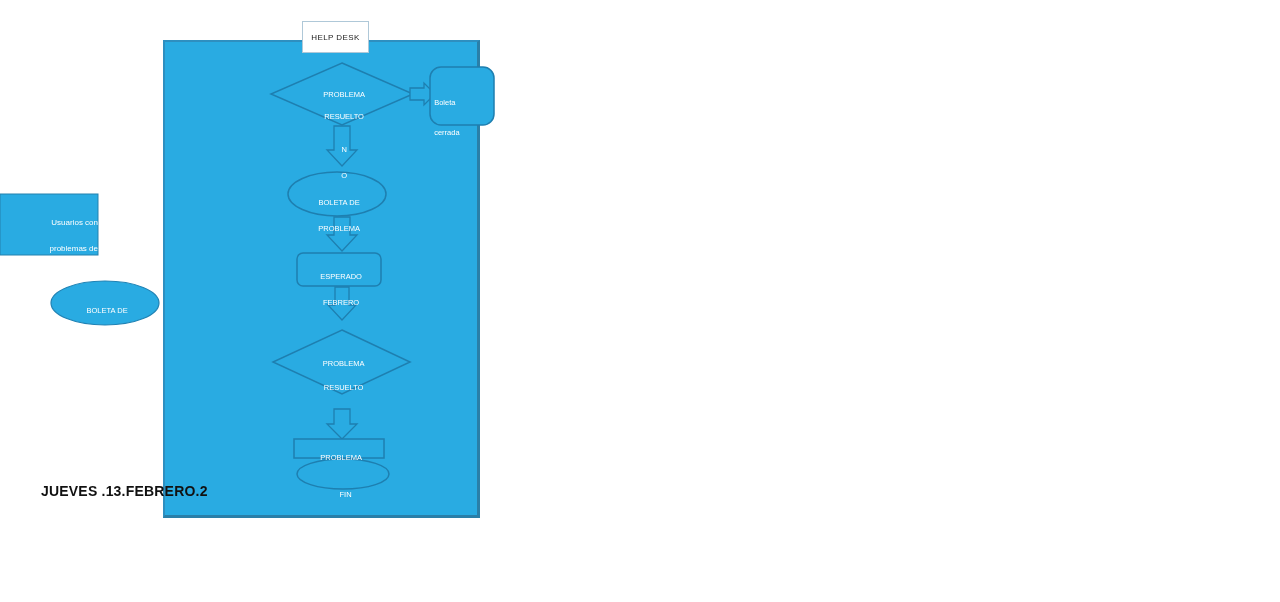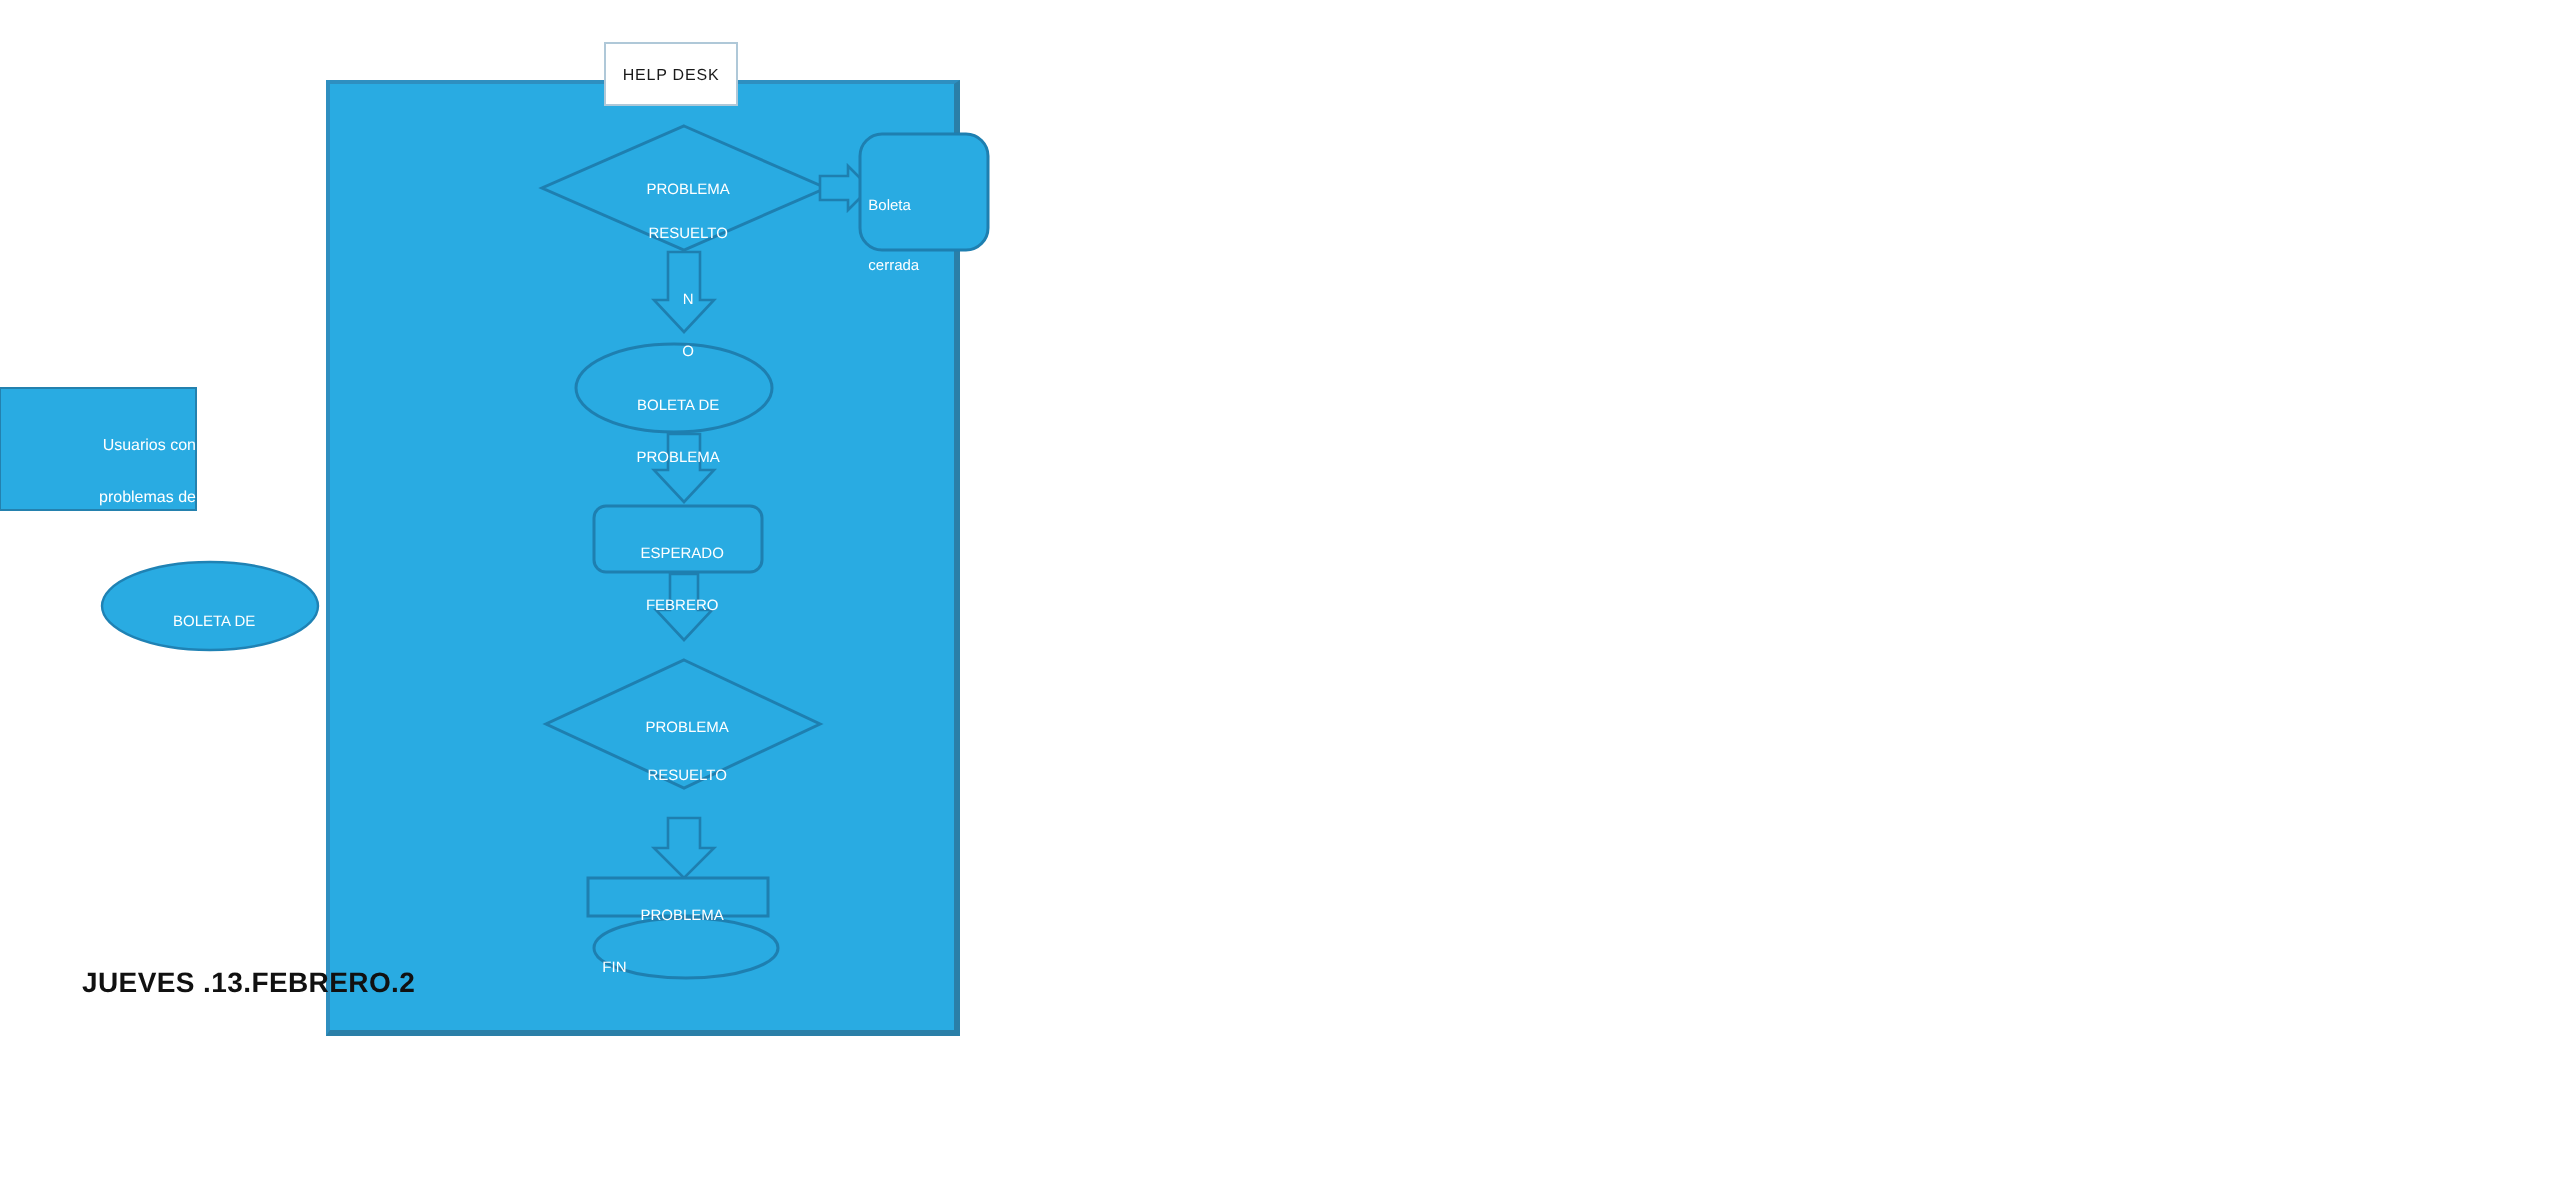--- a/index.html
+++ b/index.html
@@ -134,21 +134,21 @@
 
 <div class="txt" style="left:273px;top:346px;width:137px;text-align:center;color:#fff;font-size:7.5px;line-height:12px;">
   <span>PROBLEMA</span><br>
   <span>RESUELTO</span>
 </div>
 
 <div class="txt" style="left:294px;top:444px;width:90px;text-align:center;color:#fff;font-size:7.5px;">
   <span>PROBLEMA</span>
 </div>
 
-<div class="txt" style="left:297px;top:470px;width:93px;color:#fff;font-size:7.5px;">
+<div class="txt" style="left:297px;top:481px;width:93px;text-align:center;color:#fff;font-size:7.5px;">
   <span>FIN</span>
 </div>
 
 <div class="txt" style="left:0px;top:203px;width:98px;text-align:right;color:#fff;font-size:8px;line-height:13px;">
   <span>Usuarios con</span><br>
   <span>problemas de</span><br>
   <span>computadora</span>
 </div>
 
 <div class="txt" style="left:51px;top:291px;width:108px;text-align:center;color:#fff;font-size:7.5px;line-height:13px;">

